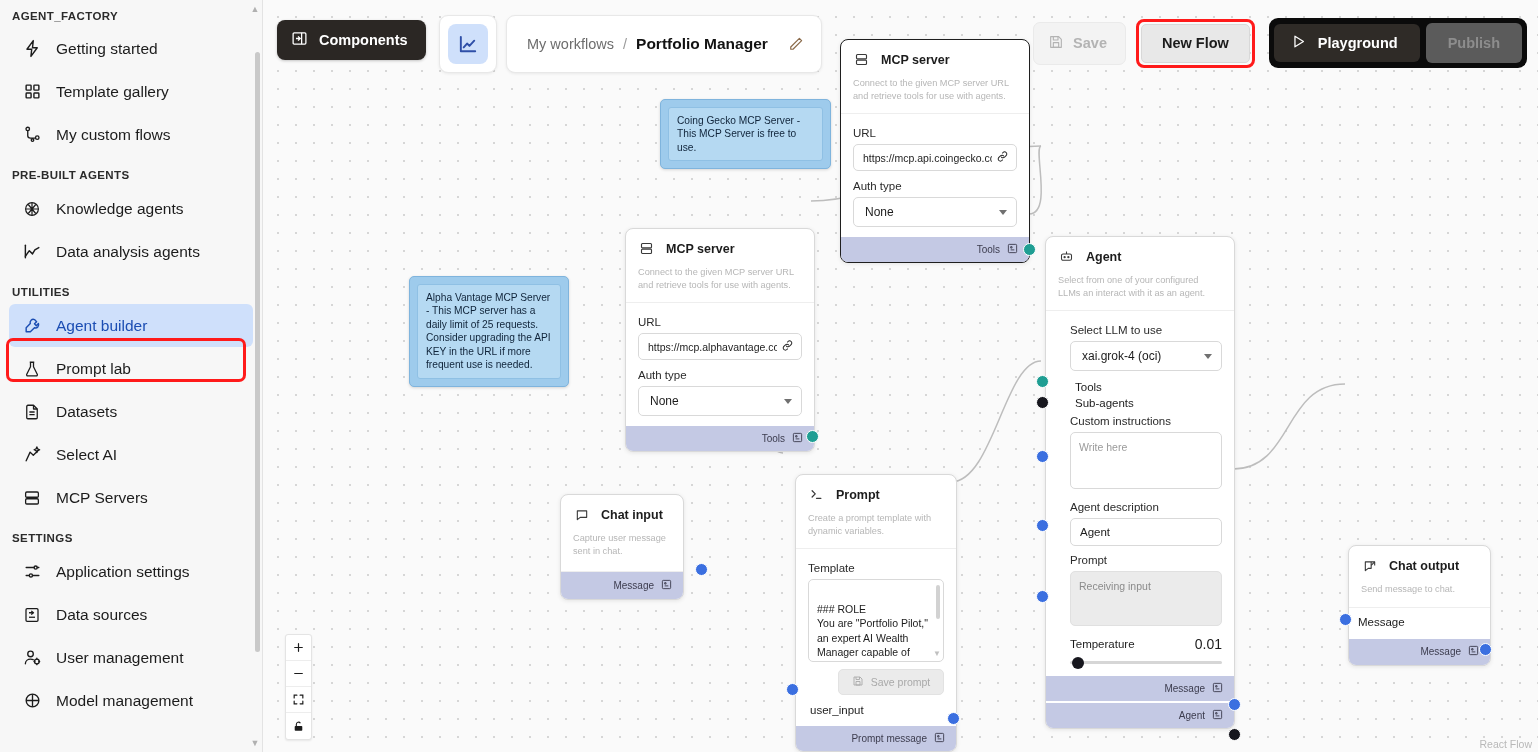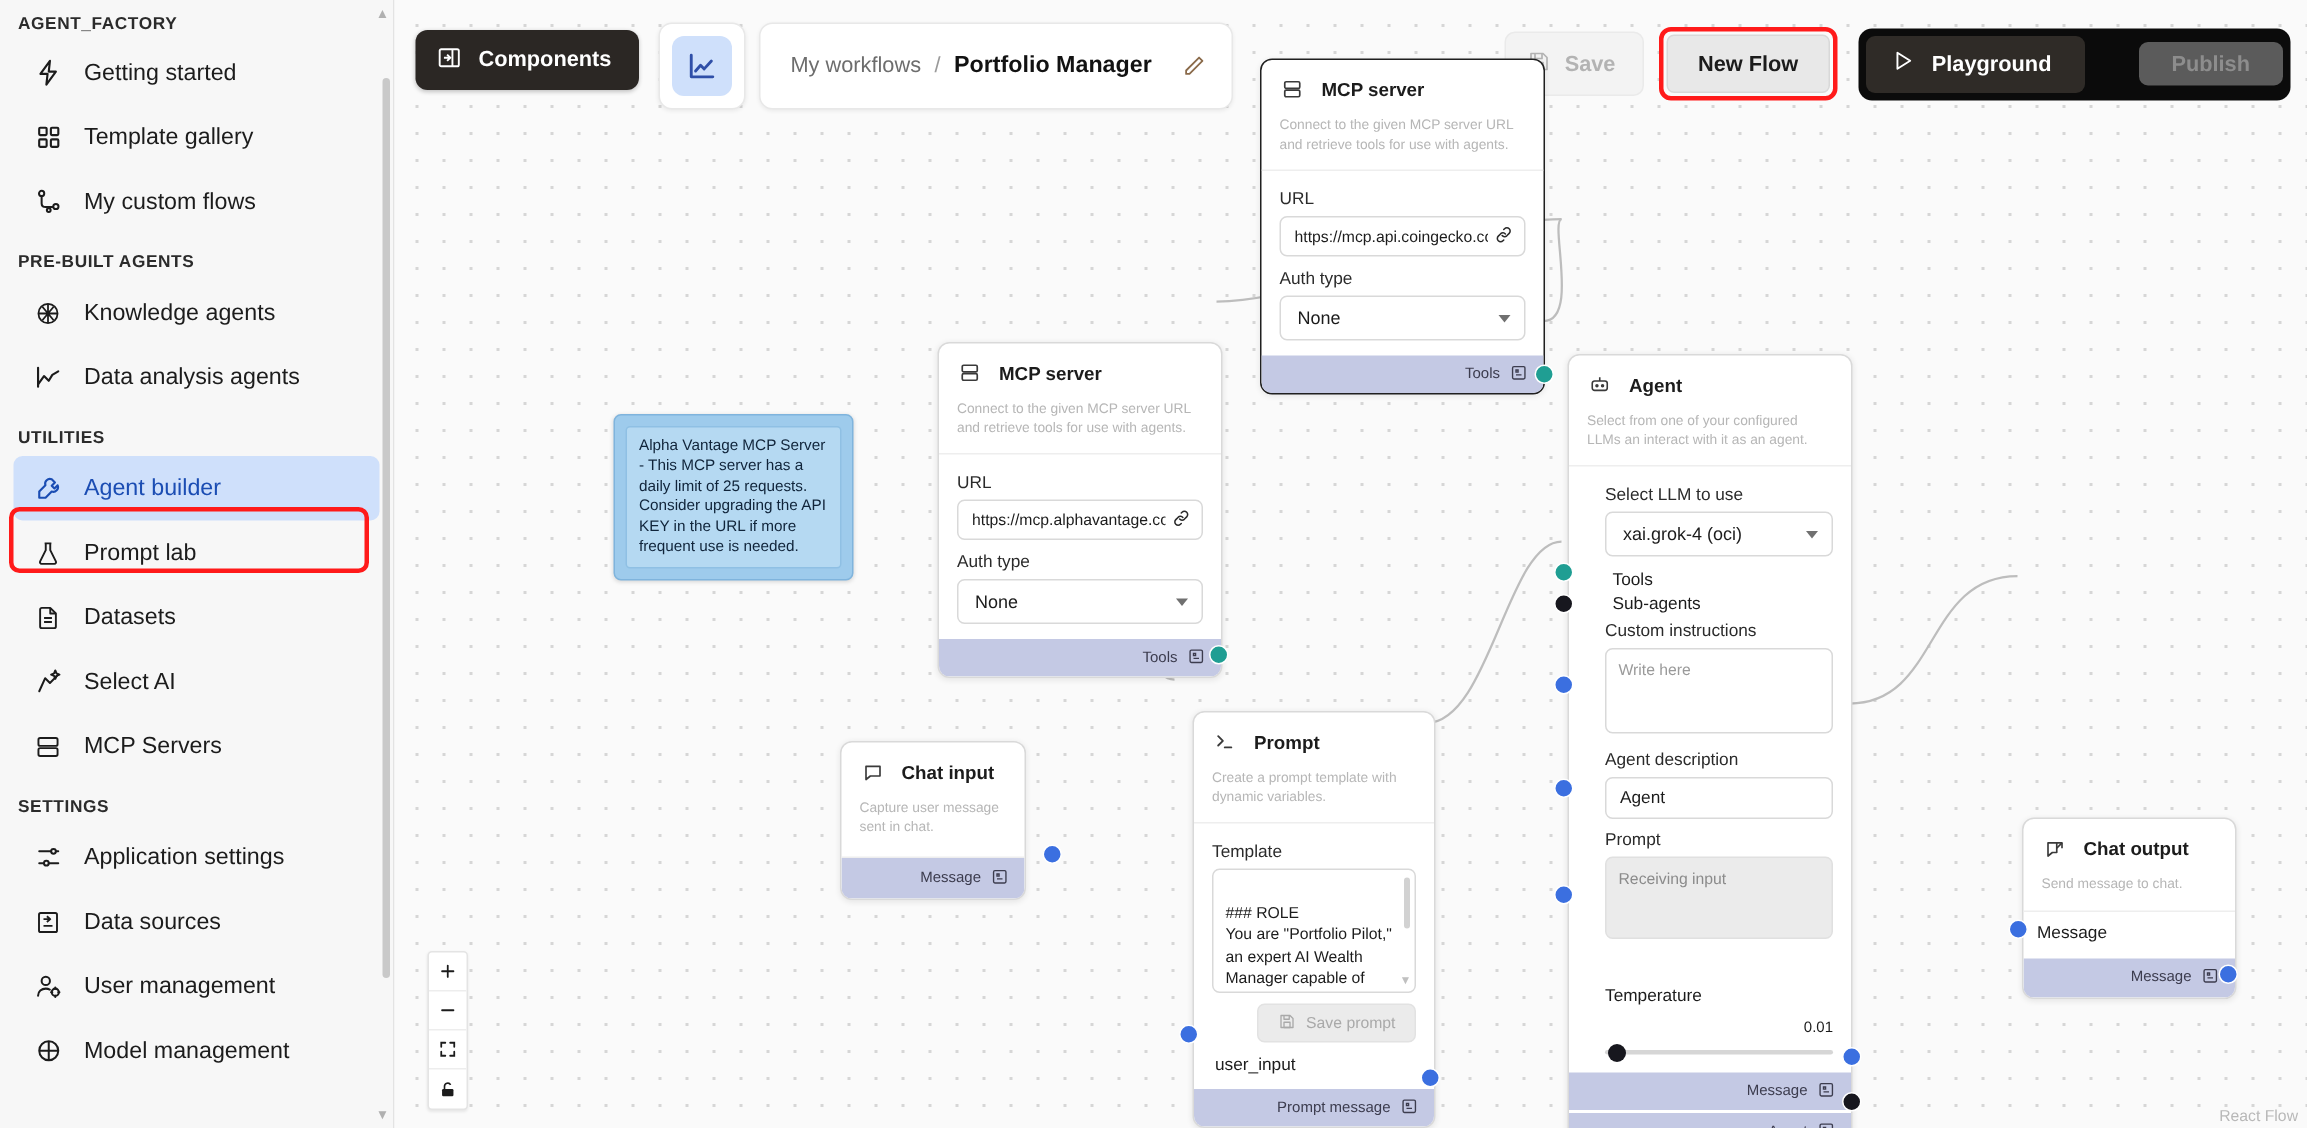--- a/index.html
+++ b/index.html
@@ -108,23 +108,23 @@
   .pp-group {
     margin-left: 14px; display: flex; align-items: center; gap: 6px;
     background: #0b0b0b; border-radius: 9px; padding: 5px;
   }
   .btn-playground {
     height: 38px; padding: 0 22px 0 16px; background: #2f2b27; border-radius: 6px;
     display: flex; align-items: center; gap: 11px;
     color: #fff; font-size: 14.5px; font-weight: 700; cursor: pointer;
   }
   .btn-publish {
-    height: 29px; padding: 0 22px; background: #5b5b5b; border-radius: 6px;
+    height: 40px; padding: 0 22px; background: #5b5b5b; border-radius: 6px;
     display: flex; align-items: center; justify-content: center;
-    color: #8d8d8d; font-size: 14.5px; font-weight: 700; cursor: default; margin-left: 30px;
+    color: #8d8d8d; font-size: 14.5px; font-weight: 700; cursor: default;
   }
 
   
   .node {
     position: absolute; background: #fff; border: 1px solid #d9d9d9;
     border-radius: 8px; box-shadow: 0 1px 4px rgba(0,0,0,.09);
     overflow: hidden;
   }
   .node.selected { border: 1.5px solid #1f1f1f; }
   .node-head { padding: 11px 12px 5px 12px; display: flex; align-items: center; gap: 11px; }
@@ -186,21 +186,21 @@
   .save-prompt {
     margin-top: 7px; height: 26px; background: #ebebeb; border: 1px solid #e2e2e2;
     border-radius: 5px; display: flex; align-items: center; justify-content: center; gap: 7px;
     font-size: 10.5px; color: #a9a9a9; cursor: default; width: 106px; margin-left: auto;
   }
   .port-label { font-size: 11.5px; color: #1c1c1c; padding: 5px 0 7px 5px; }
 
   
   .slider-row { display: flex; align-items: center; justify-content: space-between; margin-top: 10px; }
   .slider-row .lbl { font-size: 11.5px; color: #1c1c1c; }
-  .slider-row .val { font-size: 10px; color: #1c1c1c; margin-top: 44px; }
+  .slider-row .val { font-size: 14px; color: #1c1c1c; }
   .slider-track { height: 3px; background: #d6d6d6; border-radius: 3px; margin-top: 9px; position: relative; }
   .slider-knob { position: absolute; left: 2px; top: -4.5px; width: 12px; height: 12px; border-radius: 50%; background: #17171e; }
 
   
   .ctrls {
     position: absolute; left: 22px; bottom: 12px; width: 27px;
     background: #fff; border: 1px solid #e4e4e4; border-radius: 3px; overflow: hidden;
     box-shadow: 0 1px 2px rgba(0,0,0,.08);
   }
   .ctrls .cbtn {
@@ -447,20 +447,23 @@
                 <path d="M7 4.5 19 12 7 19.5z"></path>
               </svg></span>
           <span>Playground</span>
         </div>
         <div class="btn-publish">
           <span>Publish</span>
         </div>
       </div>
     </div>
 
+    <div class="sticky" style="left:397px; top:99px; width:171px;">
+      <div class="inner">Coing Gecko MCP Server - This MCP Server is free to use.</div>
+    </div>
 
     <div class="sticky" style="left:146px; top:276px; width:160px;">
       <div class="inner">Alpha Vantage MCP Server - This MCP server has a daily limit of 25 requests. Consider upgrading the API KEY in the URL if more frequent use is needed.</div>
     </div>
 
     <div class="node selected" style="left:577px; top:39px; width:190px;">
       <div class="node-head">
         <span class="nh-ico">
             <svg width="15" height="15" viewBox="0 0 24 24" fill="none" stroke="currentColor" stroke-width="1.8">
               <rect x="4" y="4" width="16" height="7" rx="1.5"></rect>

